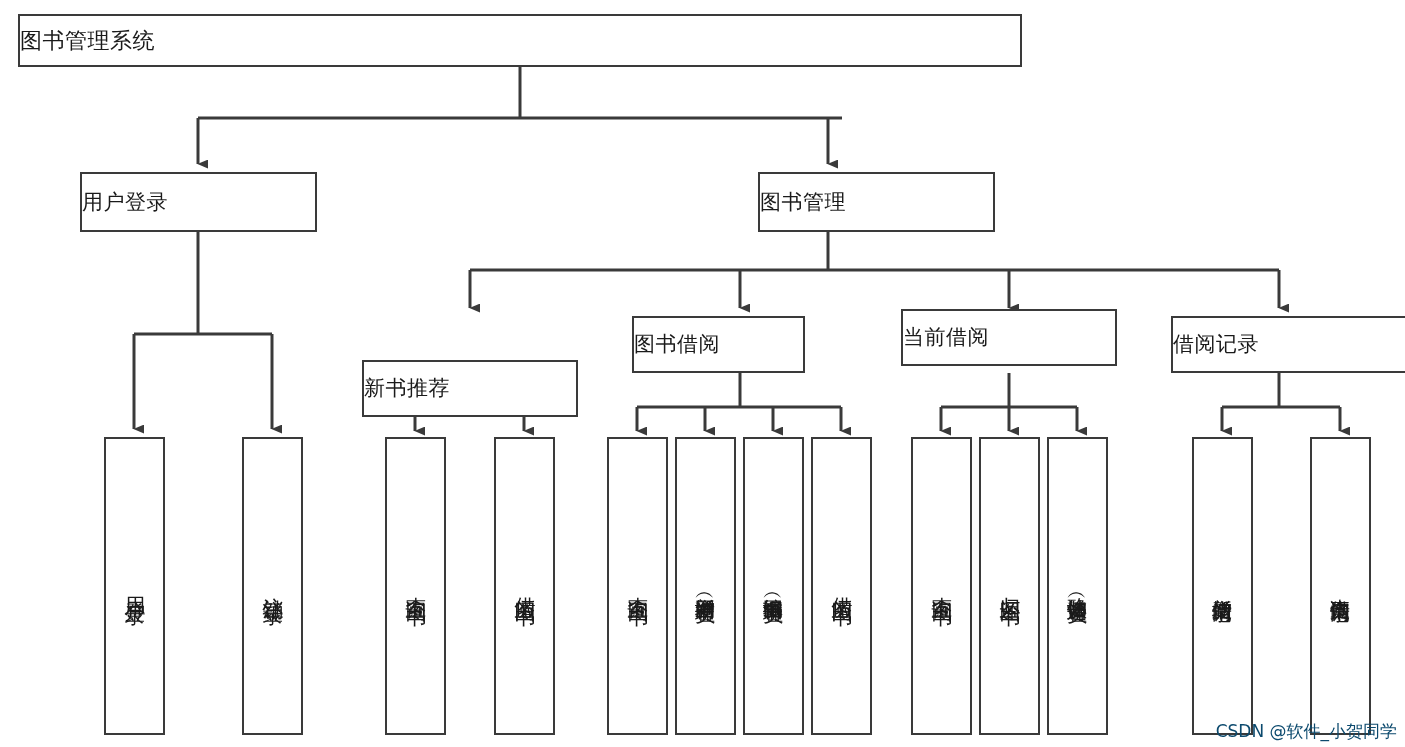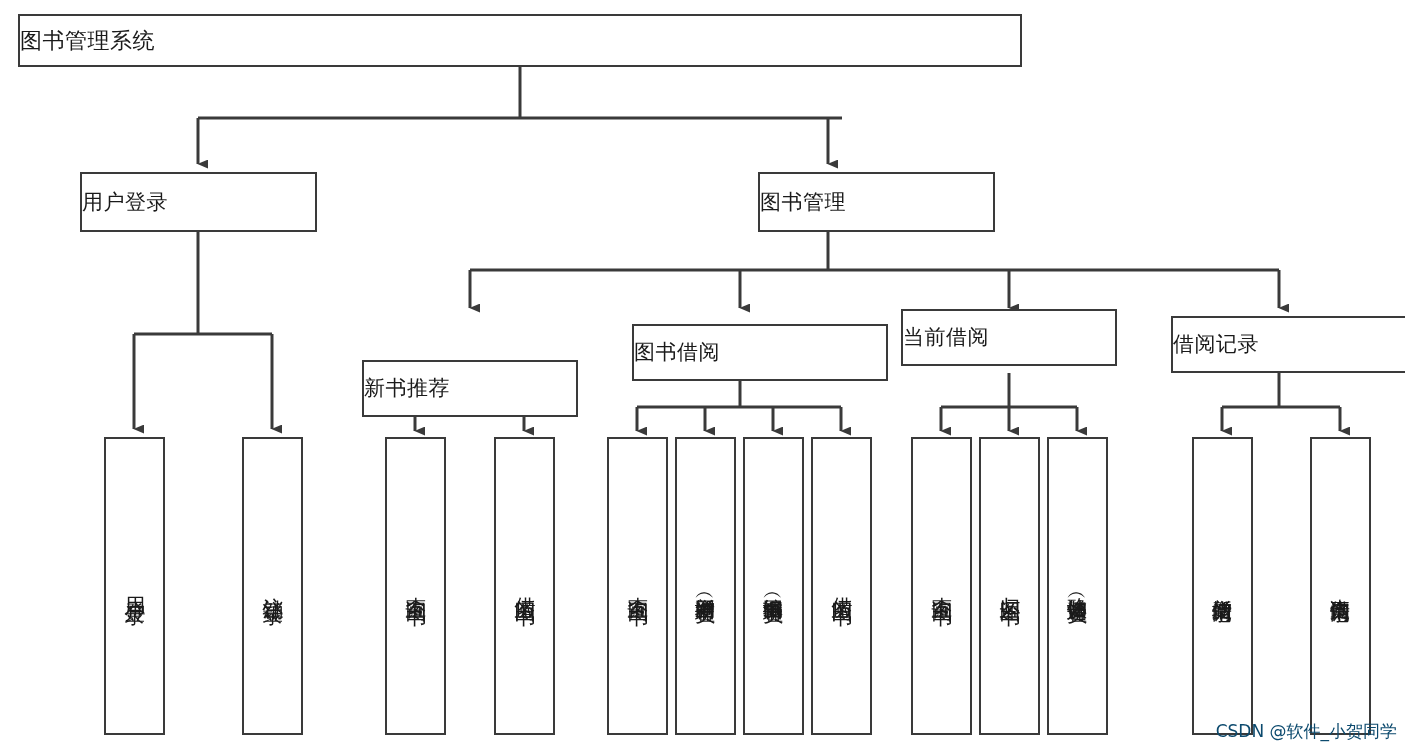--- a/index.html
+++ b/index.html
@@ -147,21 +147,21 @@
   </div>
 
   <div class="node horiz" style="left:710px; top:172px; width:237px; height:60px;margin-left:48px;">
     <span class="node-label">图书管理</span>
   </div>
 
   <div class="node horiz" style="left:362px; top:316px; width:216px; height:57px;margin-top:44px;">
     <span class="node-label">新书推荐</span>
   </div>
 
-  <div class="node horiz" style="left:632px; top:324px; width:256px; height:57px;">
+  <div class="node horiz" style="left:632px; top:316px; width:173px; height:57px;">
     <span class="node-label">图书借阅</span>
   </div>
 
   <div class="node horiz" style="left:901px; top:309px; width:216px; height:57px;">
     <span class="node-label">当前借阅</span>
   </div>
 
   <div class="node horiz" style="left:1171px; top:316px; width:239px; height:57px;">
     <span class="node-label">借阅记录</span>
   </div>

